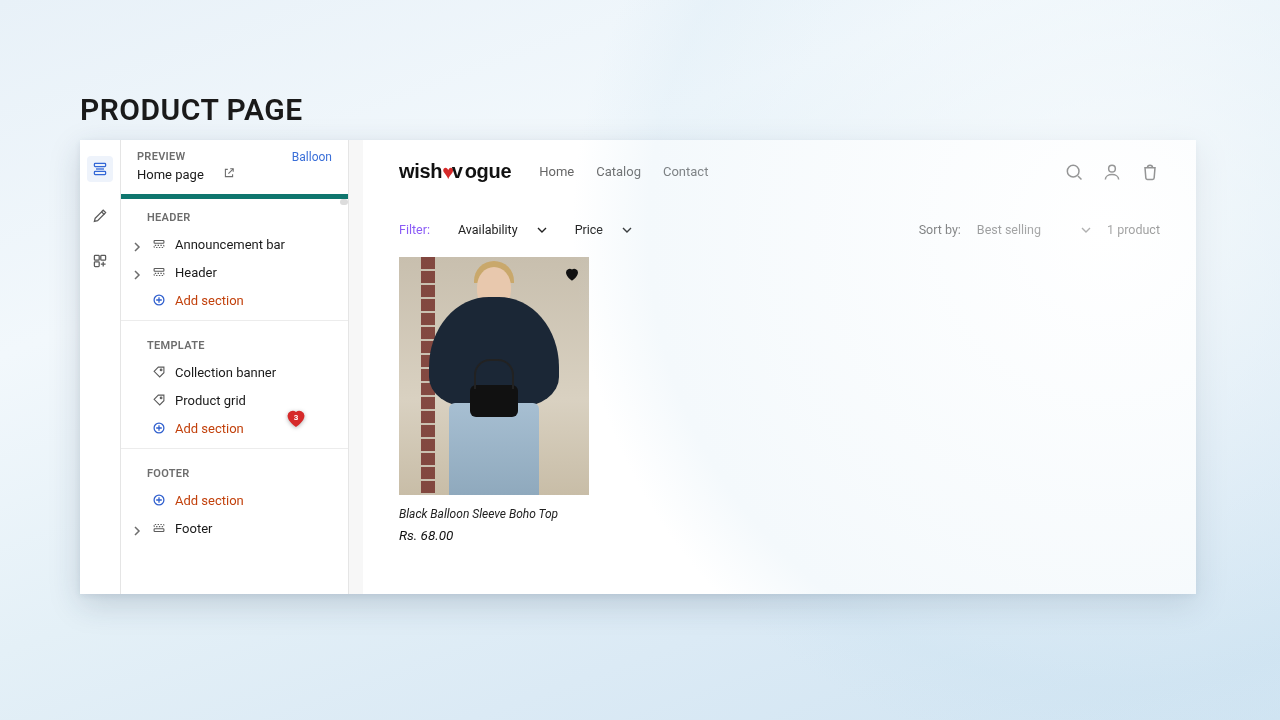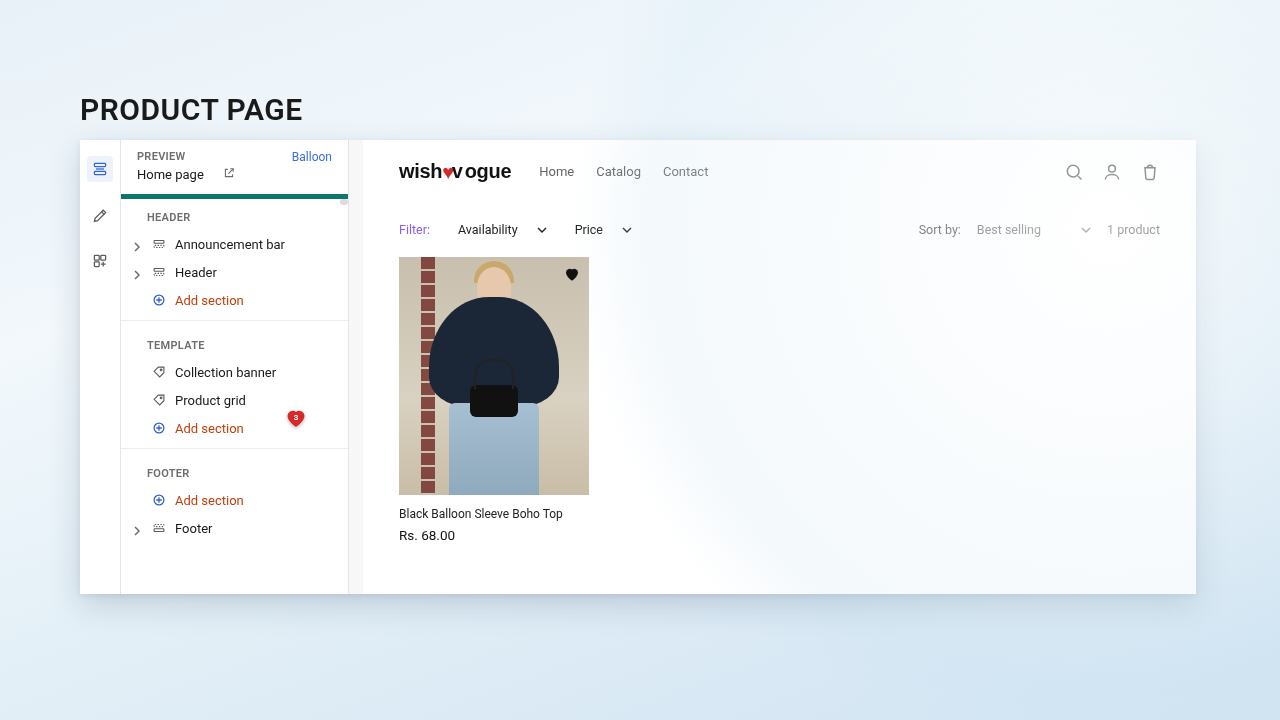--- a/index.html
+++ b/index.html
@@ -122,21 +122,21 @@
     padding: 18px 36px 12px;
     font-size:12.5px; color:#222;
     gap:28px;
   }
   .fb-label { color:#8b5cf6;}
   .fb-item { display:flex; align-items:center; gap:19px; cursor:pointer;}
   .fb-right { margin-left:auto; display:flex; align-items:center; gap:16px;}
   .sort-sel { display:flex; align-items:center; gap:40px; cursor:pointer; color:#444;}
   .count { color:#222;}
   .product-area { padding: 8px 36px; position:relative;}
-  .prod-card { width:192px; }
+  .prod-card { width:192px;font-style:italic; }
   .prod-img {
     width:190px; height:238px;
     background: linear-gradient(180deg,#c8bfae 0%, #d9d1c1 60%, #c8bda7 100%);
     position:relative;
     overflow:hidden;
   }
   
   .prod-img::before{
     content:""; position:absolute; left:22px; top:0; width:14px; height:238px;
     background: repeating-linear-gradient(#7a3a33 0 12px, #c9c0b0 12px 14px);

